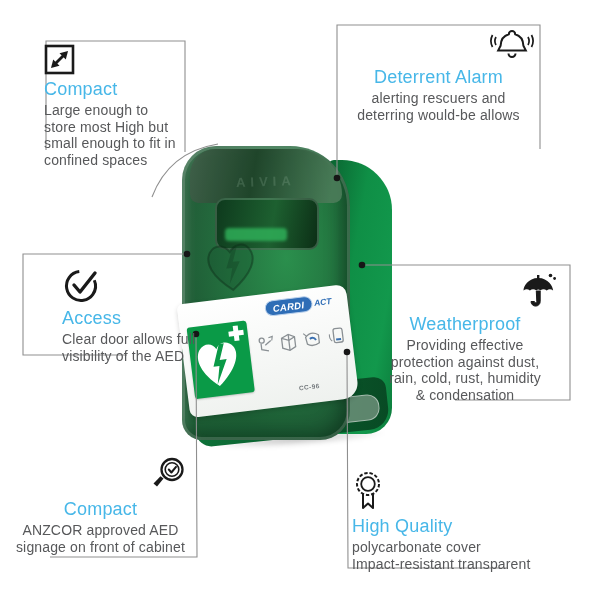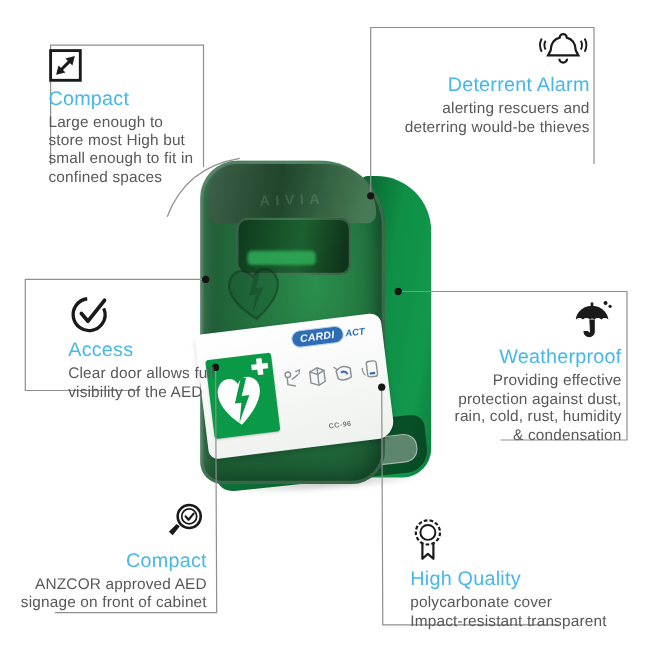--- a/index.html
+++ b/index.html
@@ -3,21 +3,21 @@
 <meta charset="utf-8">
 <style>
   html,body{margin:0;padding:0;background:#fff;}
   #stage{
     position:relative;width:600px;height:600px;background:#ffffff;overflow:hidden;
     font-family:"Liberation Sans", sans-serif;
   }
   .card{position:absolute;z-index:6;}
   .card .title{font-size:18px;letter-spacing:.2px;color:#47b7e8;margin:4px 0 2px 0;}
   .card .line{font-size:14px;line-height:16.5px;color:#57585a;letter-spacing:.15px;}
-  .card.right{text-align:right;}
+  .card.right{text-align:center;}
   .icon-row{display:flex;}
   .icon-row.end{justify-content:flex-end;}
   svg{display:block;}
   
   #cabinet{position:absolute;left:182px;top:146px;width:212px;height:300px;z-index:2;}
   .cab-side{position:absolute;left:146px;top:14px;width:64px;height:274px;
     background:linear-gradient(100deg,#0a6330 0%,#0f8f46 38%,#12984c 75%,#0c7c3c 100%);
     border-radius:6px 50px 26px 10px;}
   .cab-shadow{position:absolute;left:26px;top:286px;width:180px;height:14px;
     background:radial-gradient(ellipse at center,rgba(0,0,0,.25),rgba(0,0,0,0) 70%);
@@ -171,21 +171,21 @@
           <path d="M20.5,27.5 a3.5,3.5 0 0 0 7,0"></path>
           <path d="M8,11 q-2.2,4 0,8" stroke-width="1.7"></path>
           <path d="M4.5,9 q-3.2,6 0,12" stroke-width="1.7"></path>
           <path d="M40,11 q2.2,4 0,8" stroke-width="1.7"></path>
           <path d="M43.5,9 q3.2,6 0,12" stroke-width="1.7"></path>
         </g>
       </svg>
     </div>
     <div class="title">Deterrent Alarm</div>
     <div class="line">alerting rescuers and</div>
-    <div class="line">deterring would-be thieves</div>
+    <div class="line">deterring would-be allows</div>
   </div>
 
   <div class="card" style="left:62px;top:266px;width:150px;">
     <div class="icon-row">
       <svg width="40" height="38" viewBox="0 0 40 38">
         <circle cx="19" cy="20" r="14.5" fill="none" stroke="#1a1a1a" stroke-width="3" stroke-dasharray="72 19" stroke-dashoffset="-8" transform="rotate(-55 19 20)"></circle>
         <path d="M12,19 L18,26 L33,7" fill="none" stroke="#1a1a1a" stroke-width="3.4" stroke-linecap="round" stroke-linejoin="round"></path>
       </svg>
     </div>
     <div class="title">Access</div>
@@ -219,21 +219,21 @@
         <circle cx="24" cy="14.5" r="6.8" fill="none" stroke="#1a1a1a" stroke-width="1.6"></circle>
         <path d="M20.8,14.5 l2.6,3 l4.6,-5.6" fill="none" stroke="#1a1a1a" stroke-width="2" stroke-linecap="round" stroke-linejoin="round"></path>
         <path d="M15.5,23.5 L9,31.5 L5.5,28.5 L12.5,21.3 Z" fill="#1a1a1a"></path>
       </svg>
     </div>
     <div class="title">Compact</div>
     <div class="line">ANZCOR approved AED</div>
     <div class="line">signage on front of cabinet</div>
   </div>
 
-  <div class="card" style="left:373px;top:470px;width:195px;">
+  <div class="card" style="left:352px;top:470px;width:195px;">
     <div class="icon-row">
       <svg width="32" height="42" viewBox="0 0 32 42">
         <circle cx="16" cy="14" r="11" fill="none" stroke="#1a1a1a" stroke-width="2" stroke-dasharray="3.4 1.9"></circle>
         <circle cx="16" cy="14" r="6.8" fill="none" stroke="#1a1a1a" stroke-width="1.8"></circle>
         <path d="M11,24 L11,38 L16,33.5 L21,38 L21,24" fill="none" stroke="#1a1a1a" stroke-width="2" stroke-linejoin="round"></path>
       </svg>
     </div>
     <div class="title">High Quality</div>
     <div class="line">polycarbonate cover</div>
     <div class="line">Impact-resistant transparent</div>

